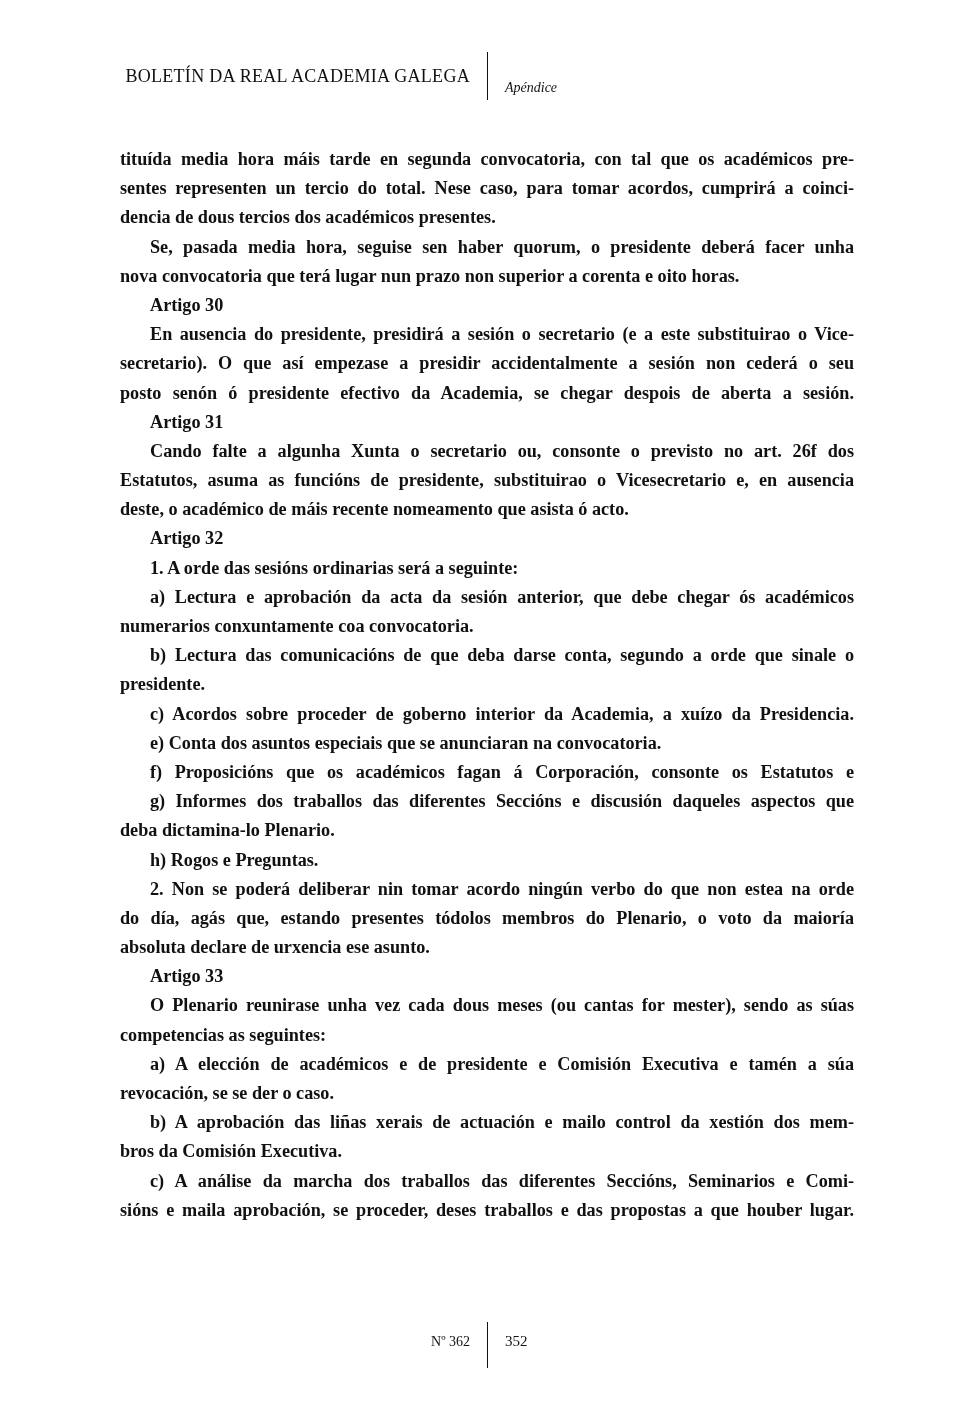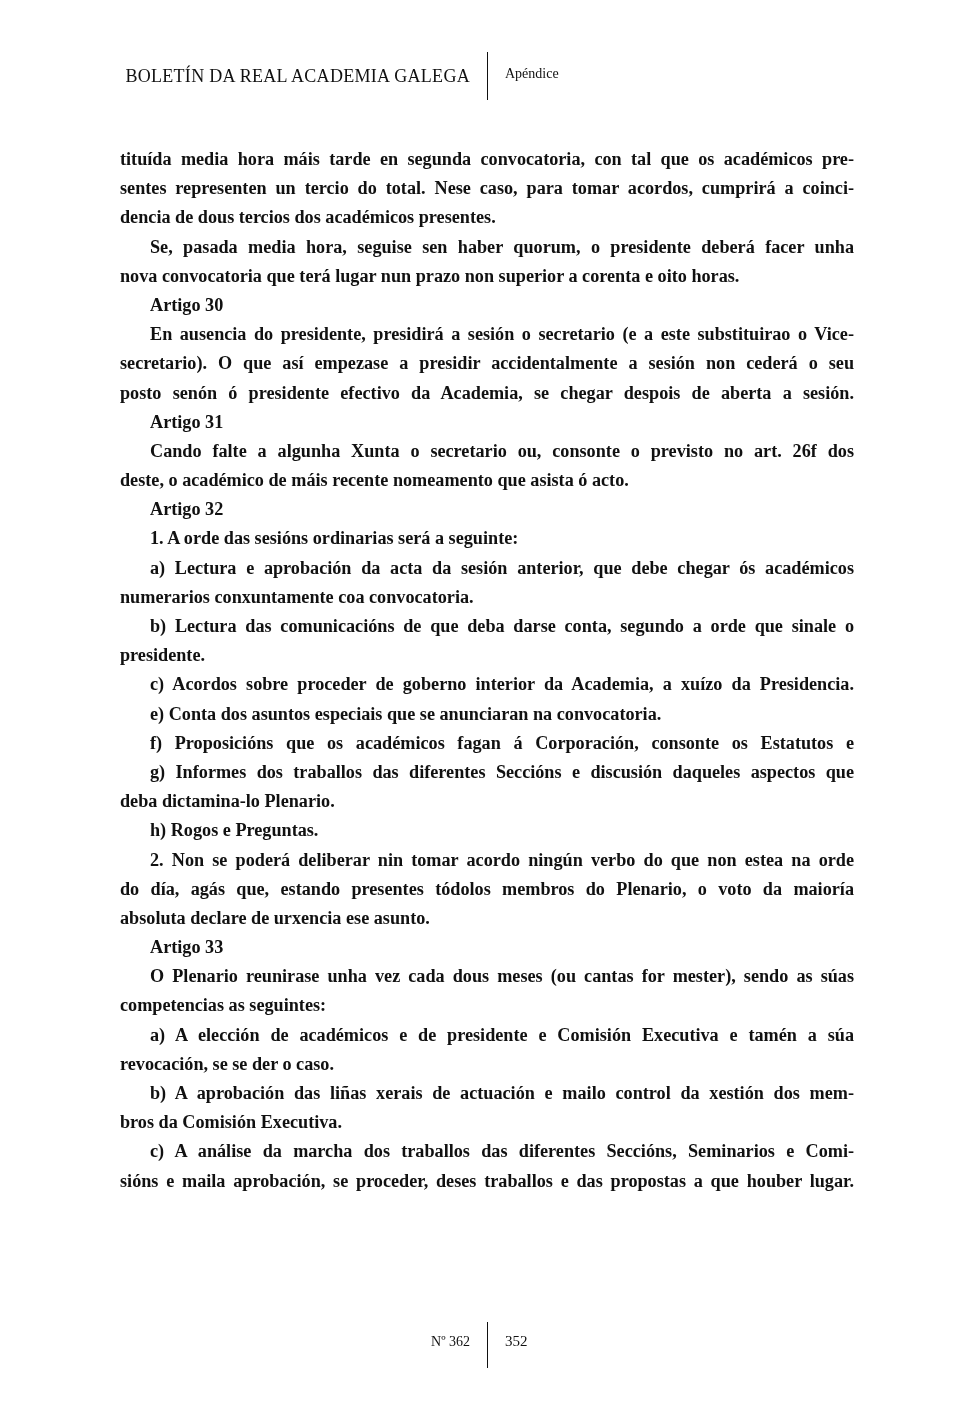--- a/index.html
+++ b/index.html
@@ -1,21 +1,21 @@
 <!DOCTYPE html>
 <html><head>
 <meta charset="utf-8">
 <style>
   html, body { margin: 0; padding: 0; background: #ffffff; }
   body { width: 975px; height: 1417px; position: relative; overflow: hidden;
          font-family: "Liberation Serif", "DejaVu Serif", serif; color: #111; }
   .header { position: absolute; top: 52px; left: 0; width: 975px; height: 48px; }
   .hdr-left { position: absolute; right: 505px; top: 14px; font-size: 18px; letter-spacing: 0.3px; white-space: nowrap; margin-left: 8px; }
   .hdr-rule { position: absolute; left: 487px; top: 0; width: 1px; height: 48px; background: #111; }
-  .hdr-right { position: absolute; left: 505px; top: 14px; font-size: 14px; white-space: nowrap; }
+  .hdr-right { position: absolute; left: 505px; top: 28px; font-size: 14px; white-space: nowrap; font-style: italic; }
   .body { position: absolute; left: 120px; top: 145px; width: 734px; font-weight: bold; }
   .line { height: 29.2px; line-height: 29.2px; font-size: 18.2px; white-space: nowrap; overflow: visible; }
   .just { text-align: justify; text-align-last: justify; }
   .ind { padding-left: 30px; }
   .footer { position: absolute; top: 1322px; left: 0; width: 975px; height: 46px; }
   .ftr-left { position: absolute; right: 505px; top: 12px; font-size: 14px; white-space: nowrap; }
   .ftr-rule { position: absolute; left: 487px; top: 0; width: 1px; height: 46px; background: #111; }
   .ftr-right { position: absolute; left: 505px; top: 11px; font-size: 15px; font-weight: normal; }
 </style>
 </head>
@@ -32,20 +32,21 @@
     <div class="line just">sentes representen un tercio do total. Nese caso, para tomar acordos, cumprirá a coinci-</div>
     <div class="line">dencia de dous tercios dos académicos presentes.</div>
     <div class="line ind just">Se, pasada media hora, seguise sen haber quorum, o presidente deberá facer unha</div>
     <div class="line">nova convocatoria que terá lugar nun prazo non superior a corenta e oito horas.</div>
     <div class="line ind">Artigo 30</div>
     <div class="line ind just">En ausencia do presidente, presidirá a sesión o secretario (e a este substituirao o Vice-</div>
     <div class="line just">secretario). O que así empezase a presidir accidentalmente a sesión non cederá o seu</div>
     <div class="line just">posto senón ó presidente efectivo da Academia, se chegar despois de aberta a sesión.</div>
     <div class="line ind">Artigo 31</div>
     <div class="line ind just">Cando falte a algunha Xunta o secretario ou, consonte o previsto no art. 26f dos</div>
+    <div class="line just">Estatutos, asuma as funcións de presidente, substituirao o Vicesecretario e, en ausencia</div>
     <div class="line">deste, o académico de máis recente nomeamento que asista ó acto.</div>
     <div class="line ind">Artigo 32</div>
     <div class="line ind">1. A orde das sesións ordinarias será a seguinte:</div>
     <div class="line ind just">a)  Lectura e aprobación da acta da sesión anterior, que debe chegar ós académicos</div>
     <div class="line">numerarios conxuntamente coa convocatoria.</div>
     <div class="line ind just">b)  Lectura das comunicacións de que deba darse conta, segundo a orde que sinale o</div>
     <div class="line">presidente.</div>
     <div class="line ind just">c)  Acordos sobre proceder de goberno interior da Academia, a xuízo da Presidencia.</div>
     <div class="line ind">e)  Conta dos asuntos especiais que se anunciaran na convocatoria.</div>
     <div class="line ind just">f)  Proposicións que os académicos fagan á Corporación, consonte os Estatutos e</div>

